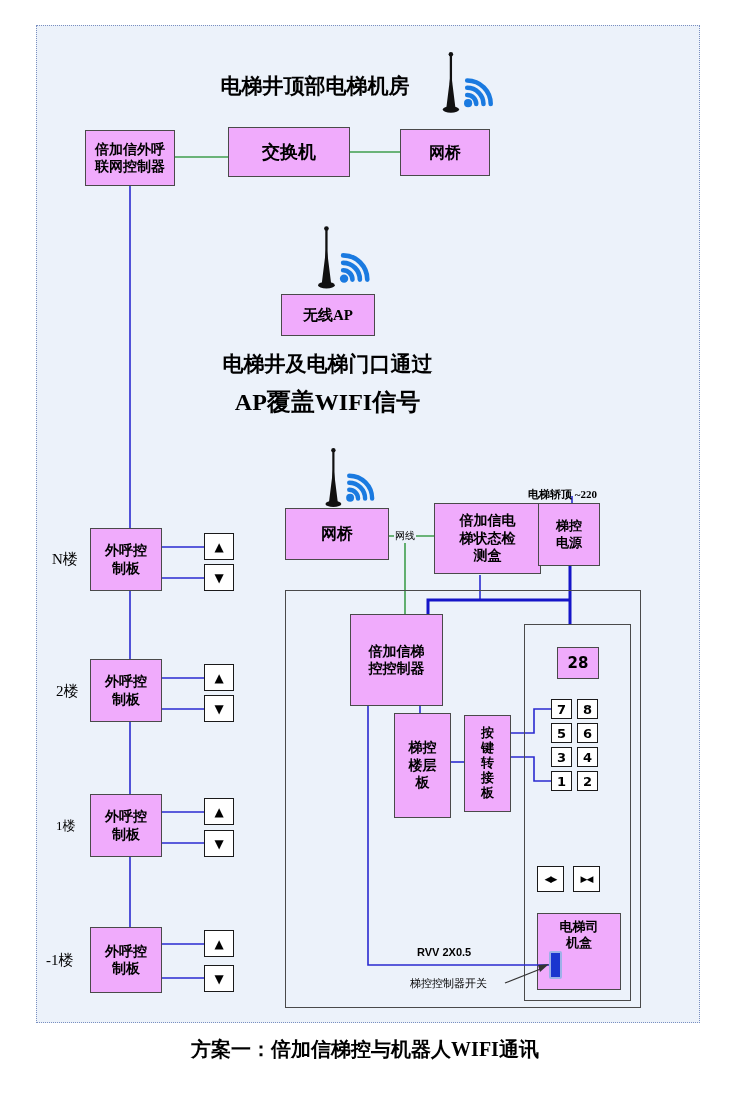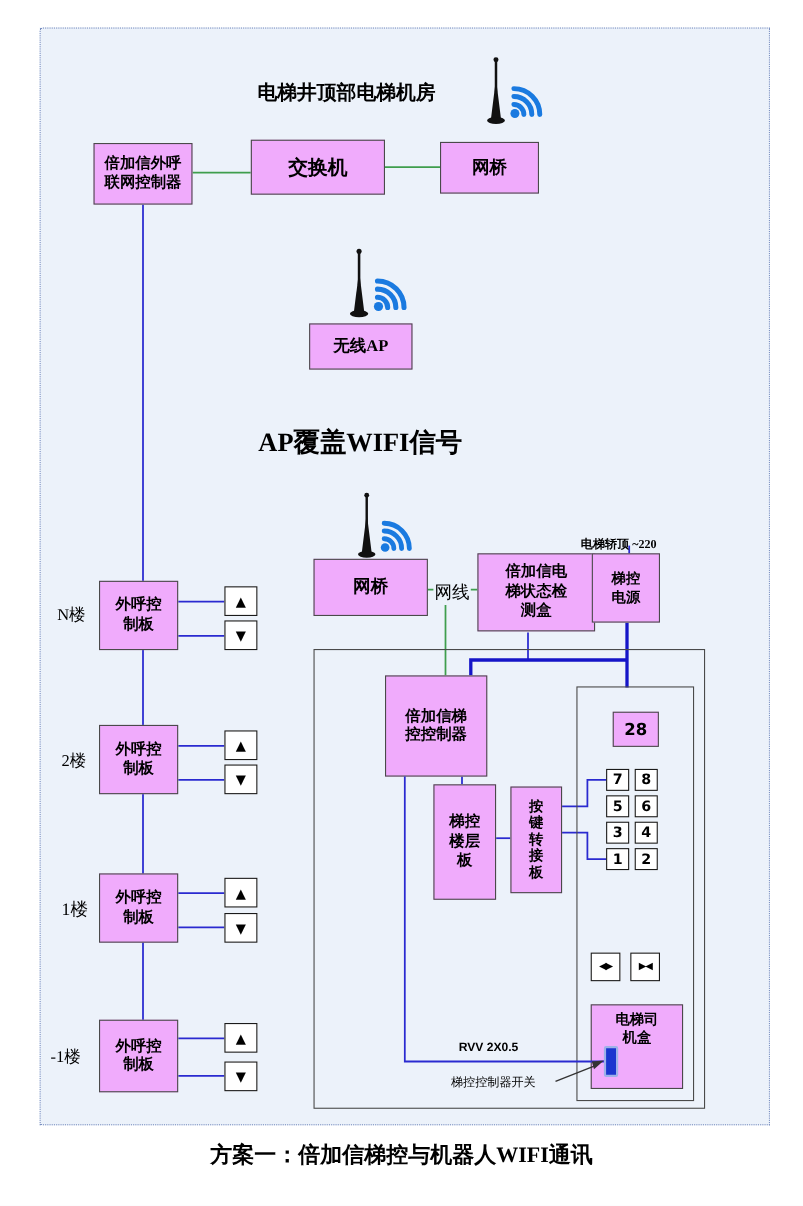--- a/index.html
+++ b/index.html
@@ -65,21 +65,21 @@
       <path d="M510,757 H534 V781 H551"></path>
       <path d="M572,496 V504"></path>
     </g>
 
     <g stroke="#1515c8" stroke-width="3" fill="none">
       <path d="M570,566 V625"></path>
       <path d="M570,600 H428 V614"></path>
     </g>
   </svg>
 
-  <div class="lbl c b" style="left:170px;top:72px;width:290px;font-size:18px;">电梯井顶部电梯机房</div>
+  <div class="lbl c b" style="left:170px;top:72px;width:290px;font-size:21px;">电梯井顶部电梯机房</div>
 
   <svg class="wifi" viewBox="0 0 64 84" style="left:440px;top:48px;width:58px;height:76px;">
     <circle cx="12" cy="7" r="2.5" fill="#111"></circle>
     <line x1="12" y1="8" x2="12" y2="40" stroke="#111" stroke-width="2.5"></line>
     <polygon points="12,26 7,66 17,66" fill="#111"></polygon>
     <ellipse cx="12" cy="68" rx="9" ry="3.5" fill="#111"></ellipse>
     <g stroke="#1a7ae0" stroke-width="5" fill="none" stroke-linecap="round">
       <path d="M30,52 A10,10 0 0 1 40,62"></path>
       <path d="M30,44 A18,18 0 0 1 48,62"></path>
       <path d="M30,36 A26,26 0 0 1 56,62"></path>
@@ -100,39 +100,40 @@
     <g stroke="#1a7ae0" stroke-width="5" fill="none" stroke-linecap="round">
       <path d="M30,52 A10,10 0 0 1 40,62"></path>
       <path d="M30,44 A18,18 0 0 1 48,62"></path>
       <path d="M30,36 A26,26 0 0 1 56,62"></path>
     </g>
     <circle cx="31" cy="61" r="4.5" fill="#1a7ae0"></circle>
   </svg>
 
   <div class="box" style="left:281px;top:294px;width:94px;height:42px;font-size:15px;">无线AP</div>
 
+  <div class="lbl c b" style="left:175px;top:350px;width:305px;font-size:21px;">电梯井及电梯门口通过</div>
   <div class="lbl c b" style="left:175px;top:386px;width:305px;font-size:24px;">AP覆盖WIFI信号</div>
 
   <svg class="wifi" viewBox="0 0 64 84" style="left:320px;top:444px;width:62px;height:74px;">
     <circle cx="12" cy="7" r="2.5" fill="#111"></circle>
     <line x1="12" y1="8" x2="12" y2="40" stroke="#111" stroke-width="2.5"></line>
     <polygon points="12,26 7,66 17,66" fill="#111"></polygon>
     <ellipse cx="12" cy="68" rx="9" ry="3.5" fill="#111"></ellipse>
     <g stroke="#1a7ae0" stroke-width="5" fill="none" stroke-linecap="round">
       <path d="M30,52 A10,10 0 0 1 40,62"></path>
       <path d="M30,44 A18,18 0 0 1 48,62"></path>
       <path d="M30,36 A26,26 0 0 1 56,62"></path>
     </g>
     <circle cx="31" cy="61" r="4.5" fill="#1a7ae0"></circle>
   </svg>
 
   <div class="lbl b" style="left:528px;top:487px;width:120px;font-size:11px;">电梯轿顶 ~220</div>
 
   <div class="box" style="left:285px;top:508px;width:104px;height:52px;font-size:16px;">网桥</div>
-  <div class="lbl" style="left:394px;top:529px;font-size:16px;background:#ecf2fa;padding:0 1px;">网线</div>
+  <div class="lbl" style="left:394px;top:529px;font-size:10px;background:#ecf2fa;padding:0 1px;">网线</div>
   <div class="box" style="left:434px;top:503px;width:107px;height:71px;font-size:14px;">倍加信电
 梯状态检
 测盒</div>
   <div class="box" style="left:538px;top:503px;width:62px;height:63px;font-size:13px;">梯控
 电源</div>
 
   <div class="box ghost" style="left:285px;top:590px;width:356px;height:418px;"></div>
 
   <div class="box" style="left:350px;top:614px;width:93px;height:92px;font-size:14px;">倍加信梯
 控控制器</div>
@@ -174,21 +175,21 @@
 制板</div>
   <div class="btn" style="left:204px;top:533px;width:30px;height:27px;font-size:12px;">▲</div>
   <div class="btn" style="left:204px;top:564px;width:30px;height:27px;font-size:12px;">▼</div>
 
   <div class="lbl" style="left:56px;top:682px;width:38px;font-size:15px;">2楼</div>
   <div class="box" style="left:90px;top:659px;width:72px;height:63px;font-size:14px;">外呼控
 制板</div>
   <div class="btn" style="left:204px;top:664px;width:30px;height:27px;font-size:12px;">▲</div>
   <div class="btn" style="left:204px;top:695px;width:30px;height:27px;font-size:12px;">▼</div>
 
-  <div class="lbl" style="left:56px;top:817px;width:38px;font-size:16px;">1楼</div>
+  <div class="lbl" style="left:56px;top:817px;width:38px;font-size:13px;">1楼</div>
   <div class="box" style="left:90px;top:794px;width:72px;height:63px;font-size:14px;">外呼控
 制板</div>
   <div class="btn" style="left:204px;top:798px;width:30px;height:27px;font-size:12px;">▲</div>
   <div class="btn" style="left:204px;top:830px;width:30px;height:27px;font-size:12px;">▼</div>
 
   <div class="lbl" style="left:46px;top:951px;width:42px;font-size:15px;">-1楼</div>
   <div class="box" style="left:90px;top:927px;width:72px;height:66px;font-size:14px;">外呼控
 制板</div>
   <div class="btn" style="left:204px;top:930px;width:30px;height:27px;font-size:12px;">▲</div>
   <div class="btn" style="left:204px;top:965px;width:30px;height:27px;font-size:12px;">▼</div>

